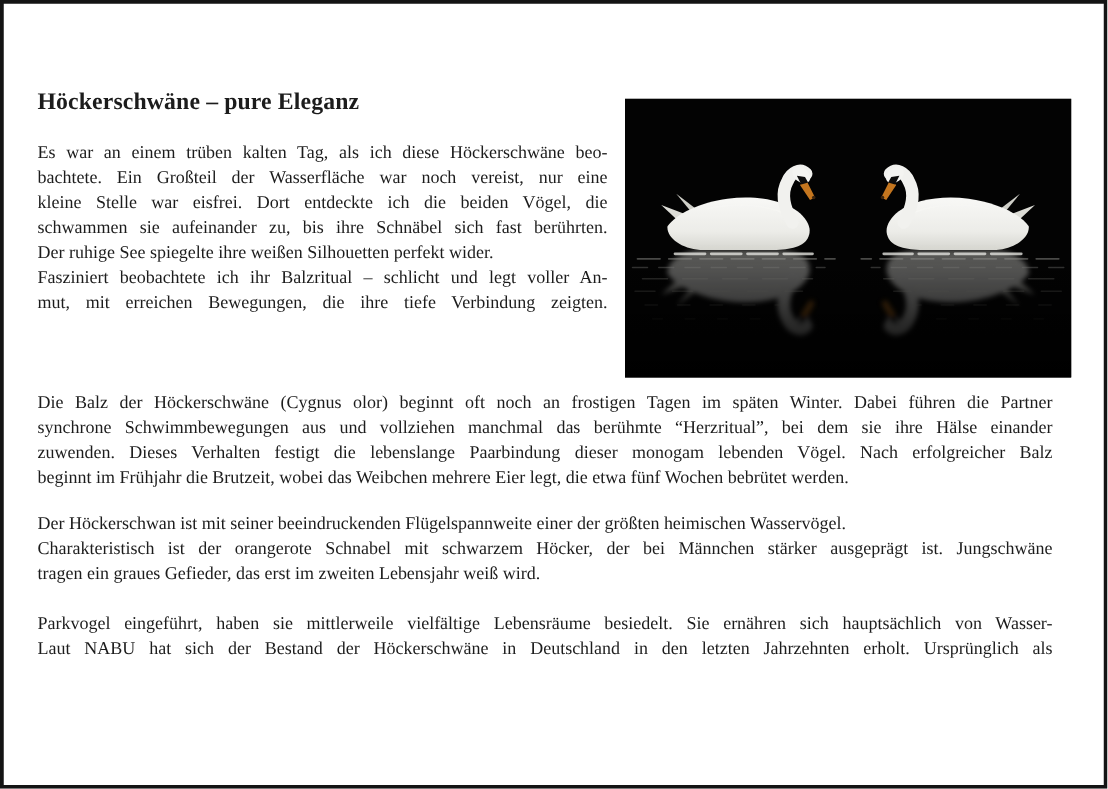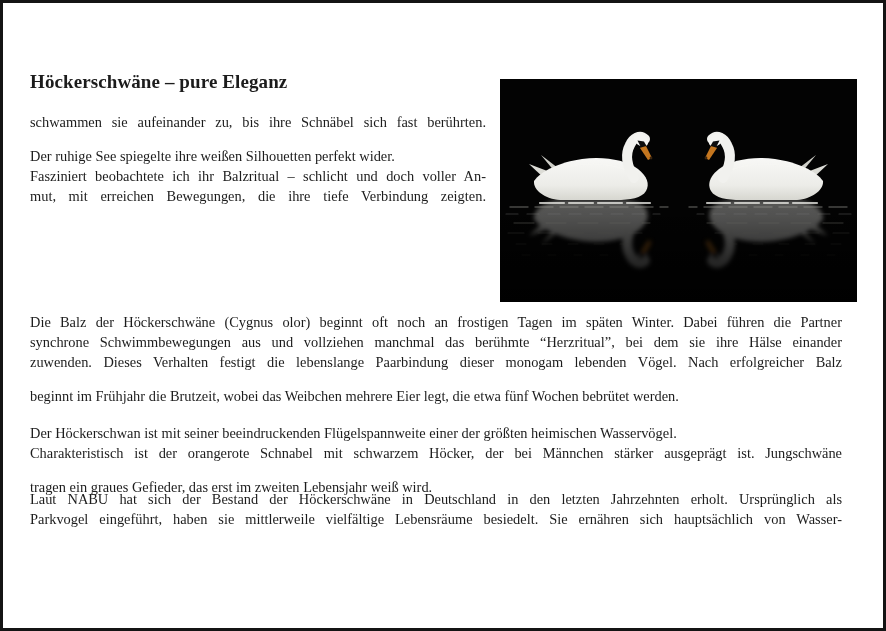--- a/index.html
+++ b/index.html
@@ -30,21 +30,20 @@
     line-height: 20px;
   }
   .para .line {
     text-align: justify;
     text-align-last: justify;
     white-space: normal;
   }
   .para .line.rag {
     text-align: left;
     text-align-last: left;
-    margin-top: 14px;
   }
   #p1 { left: 27px; top: 109px; width: 456px; }
   #p2 { left: 27px; top: 309px; width: 812px; }
   #p3 { left: 27px; top: 406px; width: 812px; }
   #p4 { left: 27px; top: 486px; width: 812px; }
   .photo {
     position: absolute;
     left: 497px;
     top: 76px;
     width: 357px;
@@ -54,23 +53,26 @@
   .photo svg { display: block; }
 </style>
 </head>
 <body>
 
 <div class="page">
 
   <h1 class="title">Höckerschwäne – pure Eleganz</h1>
 
   <div class="para" id="p1">
+    <div class="line">Es war an einem trüben kalten Tag, als ich diese Höckerschwäne beo-</div>
+    <div class="line">bachtete. Ein Großteil der Wasserfläche war noch vereist, nur eine</div>
+    <div class="line">kleine Stelle war eisfrei. Dort entdeckte ich die beiden Vögel, die</div>
     <div class="line">schwammen sie aufeinander zu, bis ihre Schnäbel sich fast berührten.</div>
     <div class="line rag">Der ruhige See spiegelte ihre weißen Silhouetten perfekt wider.</div>
-    <div class="line">Fasziniert beobachtete ich ihr Balzritual – schlicht und doch voller An-</div>
+    <div class="line">Fasziniert beobachtete ich ihr Balzritual – schlicht und legt voller An-</div>
     <div class="line">mut, mit erreichen Bewegungen, die ihre tiefe Verbindung zeigten.</div>
   </div>
 
   <div class="photo" role="img" aria-label="Zwei weiße Höckerschwäne schwimmen einander zugewandt auf schwarzem Wasser mit Spiegelung">
     <svg viewBox="0 0 357 223" width="357" height="223">
       <defs>
         <linearGradient id="bodyShade" x1="0" y1="0" x2="0" y2="1">
           <stop offset="0" stop-color="#f8f8f6"></stop>
           <stop offset="0.65" stop-color="#ecece8"></stop>
           <stop offset="1" stop-color="#d6d6d0"></stop>
@@ -129,17 +131,17 @@
     <div class="line rag">beginnt im Frühjahr die Brutzeit, wobei das Weibchen mehrere Eier legt, die etwa fünf Wochen bebrütet werden.</div>
   </div>
 
   <div class="para" id="p3">
     <div class="line rag">Der Höckerschwan ist mit seiner beeindruckenden Flügelspannweite einer der größten heimischen Wasservögel.</div>
     <div class="line">Charakteristisch ist der orangerote Schnabel mit schwarzem Höcker, der bei Männchen stärker ausgeprägt ist. Jungschwäne</div>
     <div class="line rag">tragen ein graues Gefieder, das erst im zweiten Lebensjahr weiß wird.</div>
   </div>
 
   <div class="para" id="p4">
+    <div class="line">Parkvogel eingeführt, haben sie mittlerweile vielfältige Lebensräume besiedelt. Sie ernähren sich hauptsächlich von Wasser-</div>
     <div class="line">Laut NABU hat sich der Bestand der Höckerschwäne in Deutschland in den letzten Jahrzehnten erholt. Ursprünglich als</div>
-    <div class="line">Parkvogel eingeführt, haben sie mittlerweile vielfältige Lebensräume besiedelt. Sie ernähren sich hauptsächlich von Wasser-</div>
   </div>
 
 </div>
 
 </body></html>

